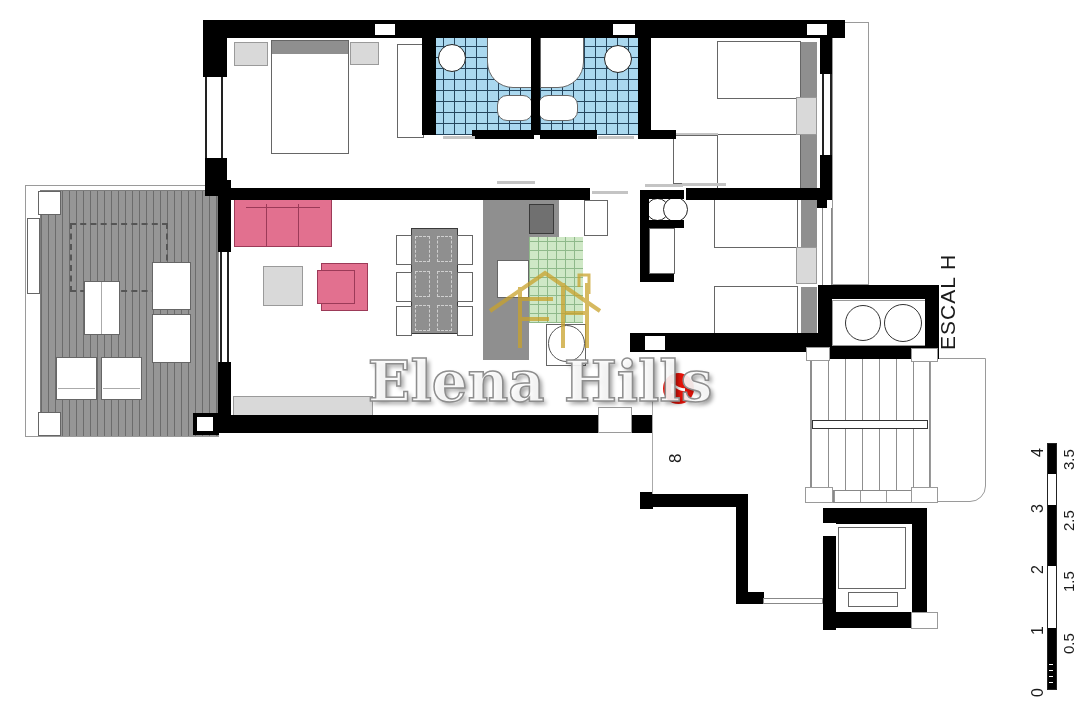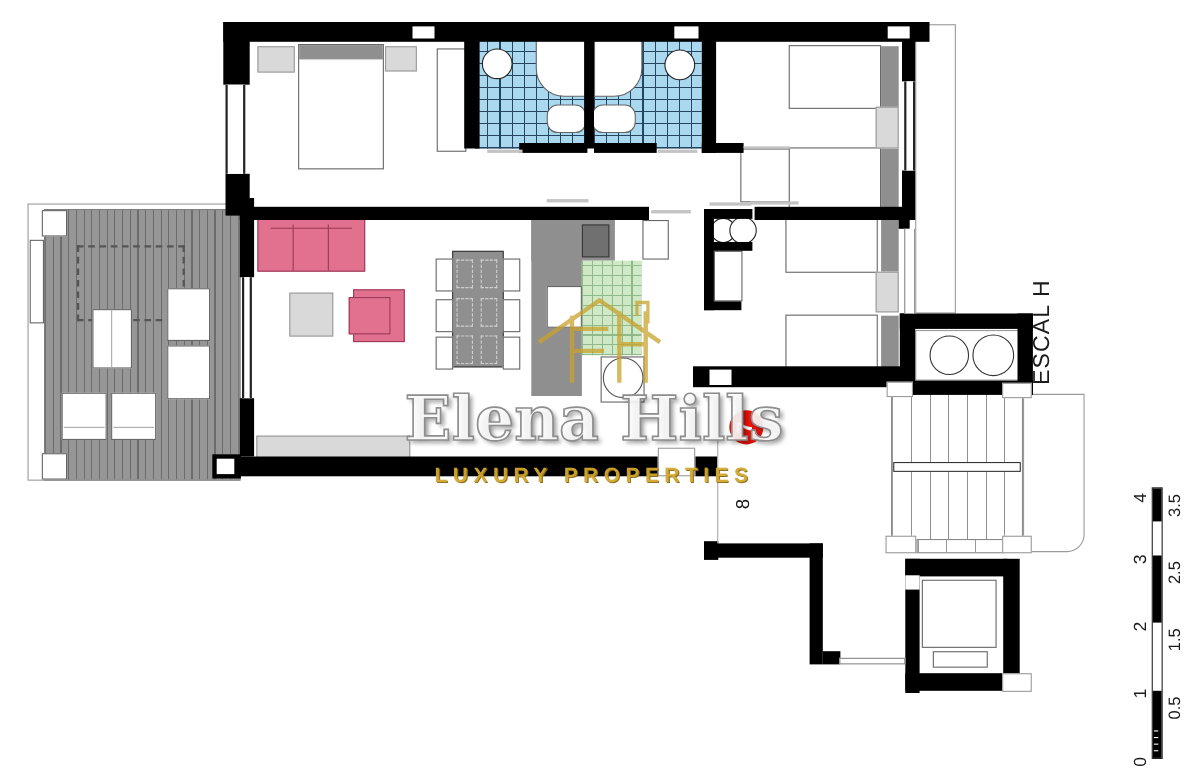--- a/index.html
+++ b/index.html
@@ -216,21 +216,20 @@
   </div>
 
   <div class="abs wm" style="left:310px;top:250px;width:460px;height:210px;">
     <svg width="140" height="100" viewBox="0 0 140 100" style="position:absolute;left:165px;top:3px;opacity:.75;">
       <path d="M15,58 L70,20 L125,58" fill="none" stroke="#c9a22c" stroke-width="4"></path>
       <path d="M104,34 L104,22 L114,22 L114,41" fill="none" stroke="#c9a22c" stroke-width="3"></path>
       <path d="M45,34 L45,95 M45,46 L78,46 M45,66 L74,66" fill="none" stroke="#c9a22c" stroke-width="4"></path>
       <path d="M88,30 L88,95 M88,60 L112,60 M112,30 L112,95" fill="none" stroke="#c9a22c" stroke-width="4"></path>
     </svg>
     <div class="wm-brand" style="position:absolute;left:0;top:98px;width:460px;"><span>Elena Hills</span></div>
-    <div class="wm-tag" style="position:absolute;left:0;top:172px;width:460px;"><span>LUXURY PROPERTIES</span></div>
   </div>
 
   <div class="abs" style="left:1047px;top:443px;width:10px;height:247px;border:1px solid #222;background:#fff;">
     <div class="scale-seg" style="top:0;height:30px;background:#000;"></div>
     <div class="scale-seg" style="top:61px;height:61px;background:#000;"></div>
     <div class="scale-seg" style="top:184px;height:61px;background:#000;">
       <div class="tick" style="top:36px;"></div>
       <div class="tick" style="top:42px;"></div>
       <div class="tick" style="top:48px;"></div>
       <div class="tick" style="top:54px;"></div>

